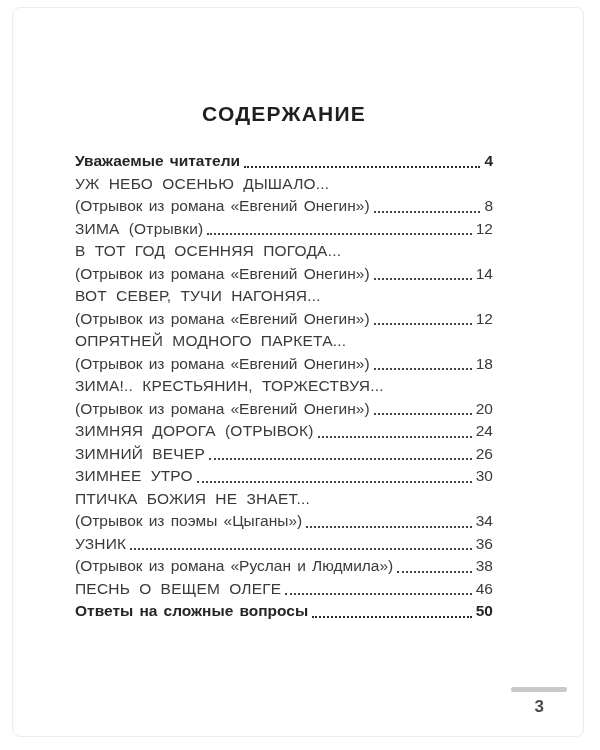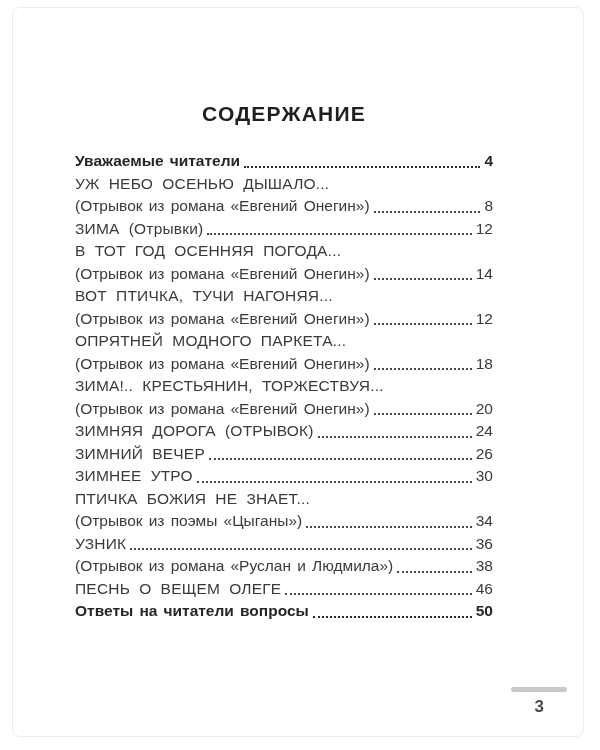--- a/index.html
+++ b/index.html
@@ -125,21 +125,21 @@
       <div class="toc-line no-page caps">
     <span class="toc-text">В ТОТ ГОД ОСЕННЯЯ ПОГОДА...</span>
 
   </div>
       <div class="toc-line">
     <span class="toc-text">(Отрывок из романа «Евгений Онегин»)</span>
     <span class="toc-dots"></span>
     <span class="toc-page">14</span>
   </div>
       <div class="toc-line no-page caps">
-    <span class="toc-text">ВОТ ПТИЧКА, ТУЧИ НАГОНЯЯ...</span>
+    <span class="toc-text">ВОТ СЕВЕР, ТУЧИ НАГОНЯЯ...</span>
 
   </div>
       <div class="toc-line">
     <span class="toc-text">(Отрывок из романа «Евгений Онегин»)</span>
     <span class="toc-dots"></span>
     <span class="toc-page">12</span>
   </div>
       <div class="toc-line no-page caps">
     <span class="toc-text">ОПРЯТНЕЙ МОДНОГО ПАРКЕТА...</span>
 
@@ -191,21 +191,21 @@
     <span class="toc-text">(Отрывок из романа «Руслан и Людмила»)</span>
     <span class="toc-dots"></span>
     <span class="toc-page">38</span>
   </div>
       <div class="toc-line caps">
     <span class="toc-text">ПЕСНЬ О ВЕЩЕМ ОЛЕГЕ</span>
     <span class="toc-dots"></span>
     <span class="toc-page">46</span>
   </div>
       <div class="toc-line bold">
-    <span class="toc-text">Ответы на читатели вопросы</span>
+    <span class="toc-text">Ответы на сложные вопросы</span>
     <span class="toc-dots"></span>
     <span class="toc-page">50</span>
   </div>
     </div>
 </div>
 
 <div class="footer-bar"></div>
 <div class="footer-page">3</div>
 
 </body></html>

